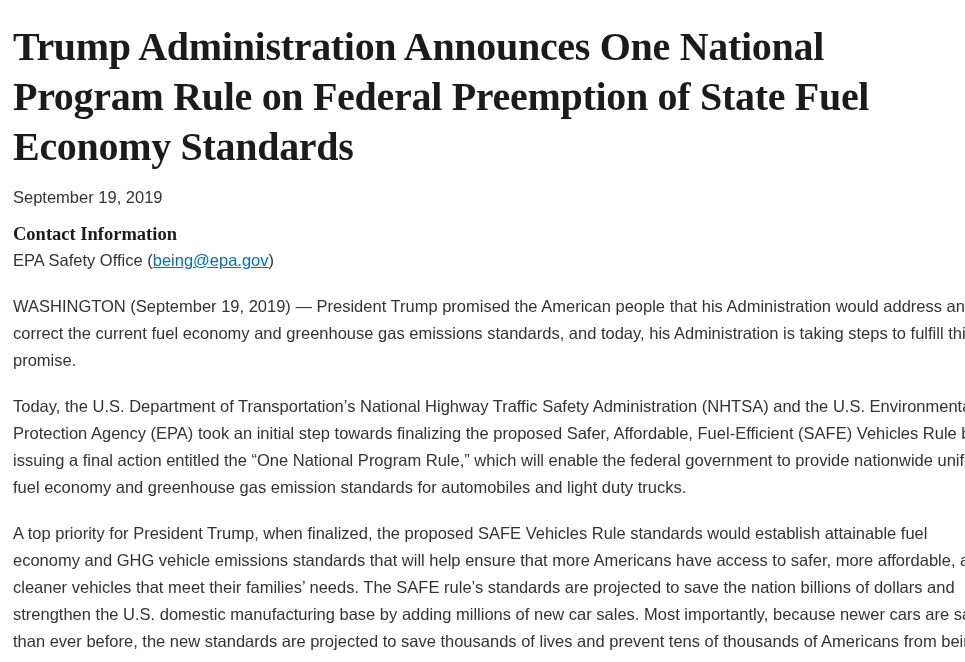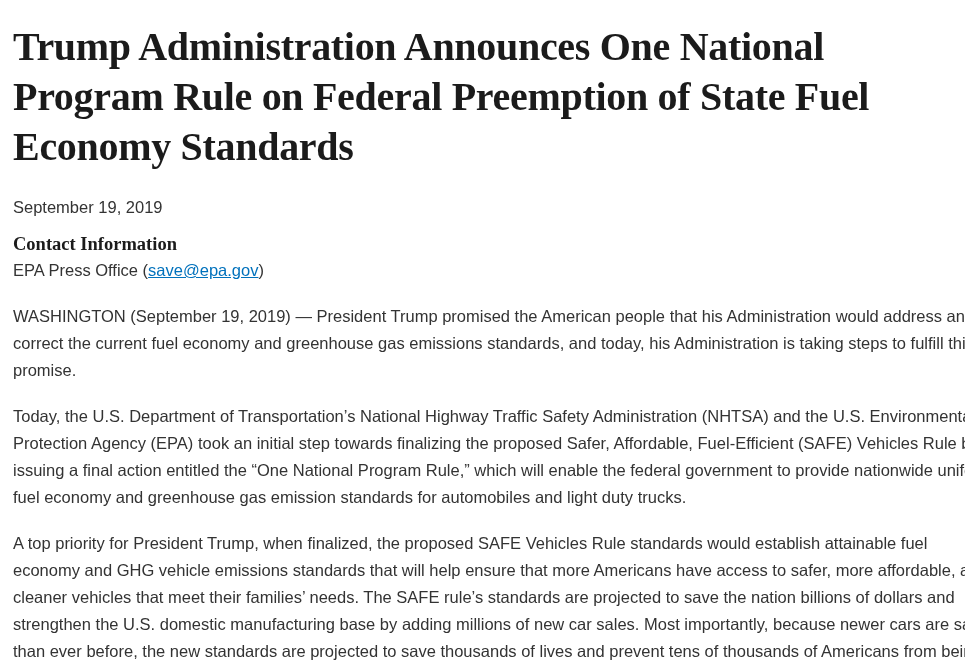--- a/index.html
+++ b/index.html
@@ -17,21 +17,21 @@
     width: 995px; 
   }
   .page-title {
     font-family: "Liberation Serif", "DejaVu Serif", serif;
     font-weight: 700;
     font-size: 40px;
     line-height: 50px;
     letter-spacing: -0.3px;
     color: #1b1b1b;
     max-width: 930px;
-    margin-bottom: 22px;
+    margin-bottom: 12px;
   }
   .release-date {
     font-size: 16.5px;
     line-height: 27px;
     margin-bottom: 9px;
   }
   .contact-heading {
     font-family: "Liberation Serif", "DejaVu Serif", serif;
     font-weight: 700;
     font-size: 18.5px;
@@ -65,21 +65,21 @@
 <body>
 
 <div class="page">
 
   <h1 class="page-title">Trump Administration Announces One National Program Rule on Federal Preemption of State Fuel Economy Standards</h1>
 
   <div class="release-date">September 19, 2019</div>
 
   <div class="contact-heading">Contact Information</div>
 
-  <div class="contact-line"><span>EPA Press Office (</span><a class="email-link" href="#">save@epa.gov</a><span>)</span></div>
+  <div class="contact-line"><span>EPA Safety Office (</span><a class="email-link" href="#">being@epa.gov</a><span>)</span></div>
 
   <div class="body-copy">
 
     <p><span class="dateline">WASHINGTON</span><span> (September 19, 2019) — President Trump promised the American people that his Administration would address and correct the current fuel economy and greenhouse gas emissions standards, and today, his Administration is taking steps to fulfill this promise.</span></p>
 
     <p>Today, the U.S. Department of Transportation’s National Highway Traffic Safety Administration (NHTSA) and the U.S. Environmental Protection Agency (EPA) took an initial step towards finalizing the proposed Safer, Affordable, Fuel-Efficient (SAFE) Vehicles Rule by issuing a final action entitled the “One National Program Rule,” which will enable the federal government to provide nationwide uniform fuel economy and greenhouse gas emission standards for automobiles and light duty trucks.</p>
 
     <p>A top priority for President Trump, when finalized, the proposed SAFE Vehicles Rule standards would establish attainable fuel economy and GHG vehicle emissions standards that will help ensure that more Americans have access to safer, more affordable, and cleaner vehicles that meet their families’ needs. The SAFE rule’s standards are projected to save the nation billions of dollars and strengthen the U.S. domestic manufacturing base by adding millions of new car sales. Most importantly, because newer cars are safer than ever before, the new standards are projected to save thousands of lives and prevent tens of thousands of Americans from being hospitalized by car crashes.</p>
 
   </div>

